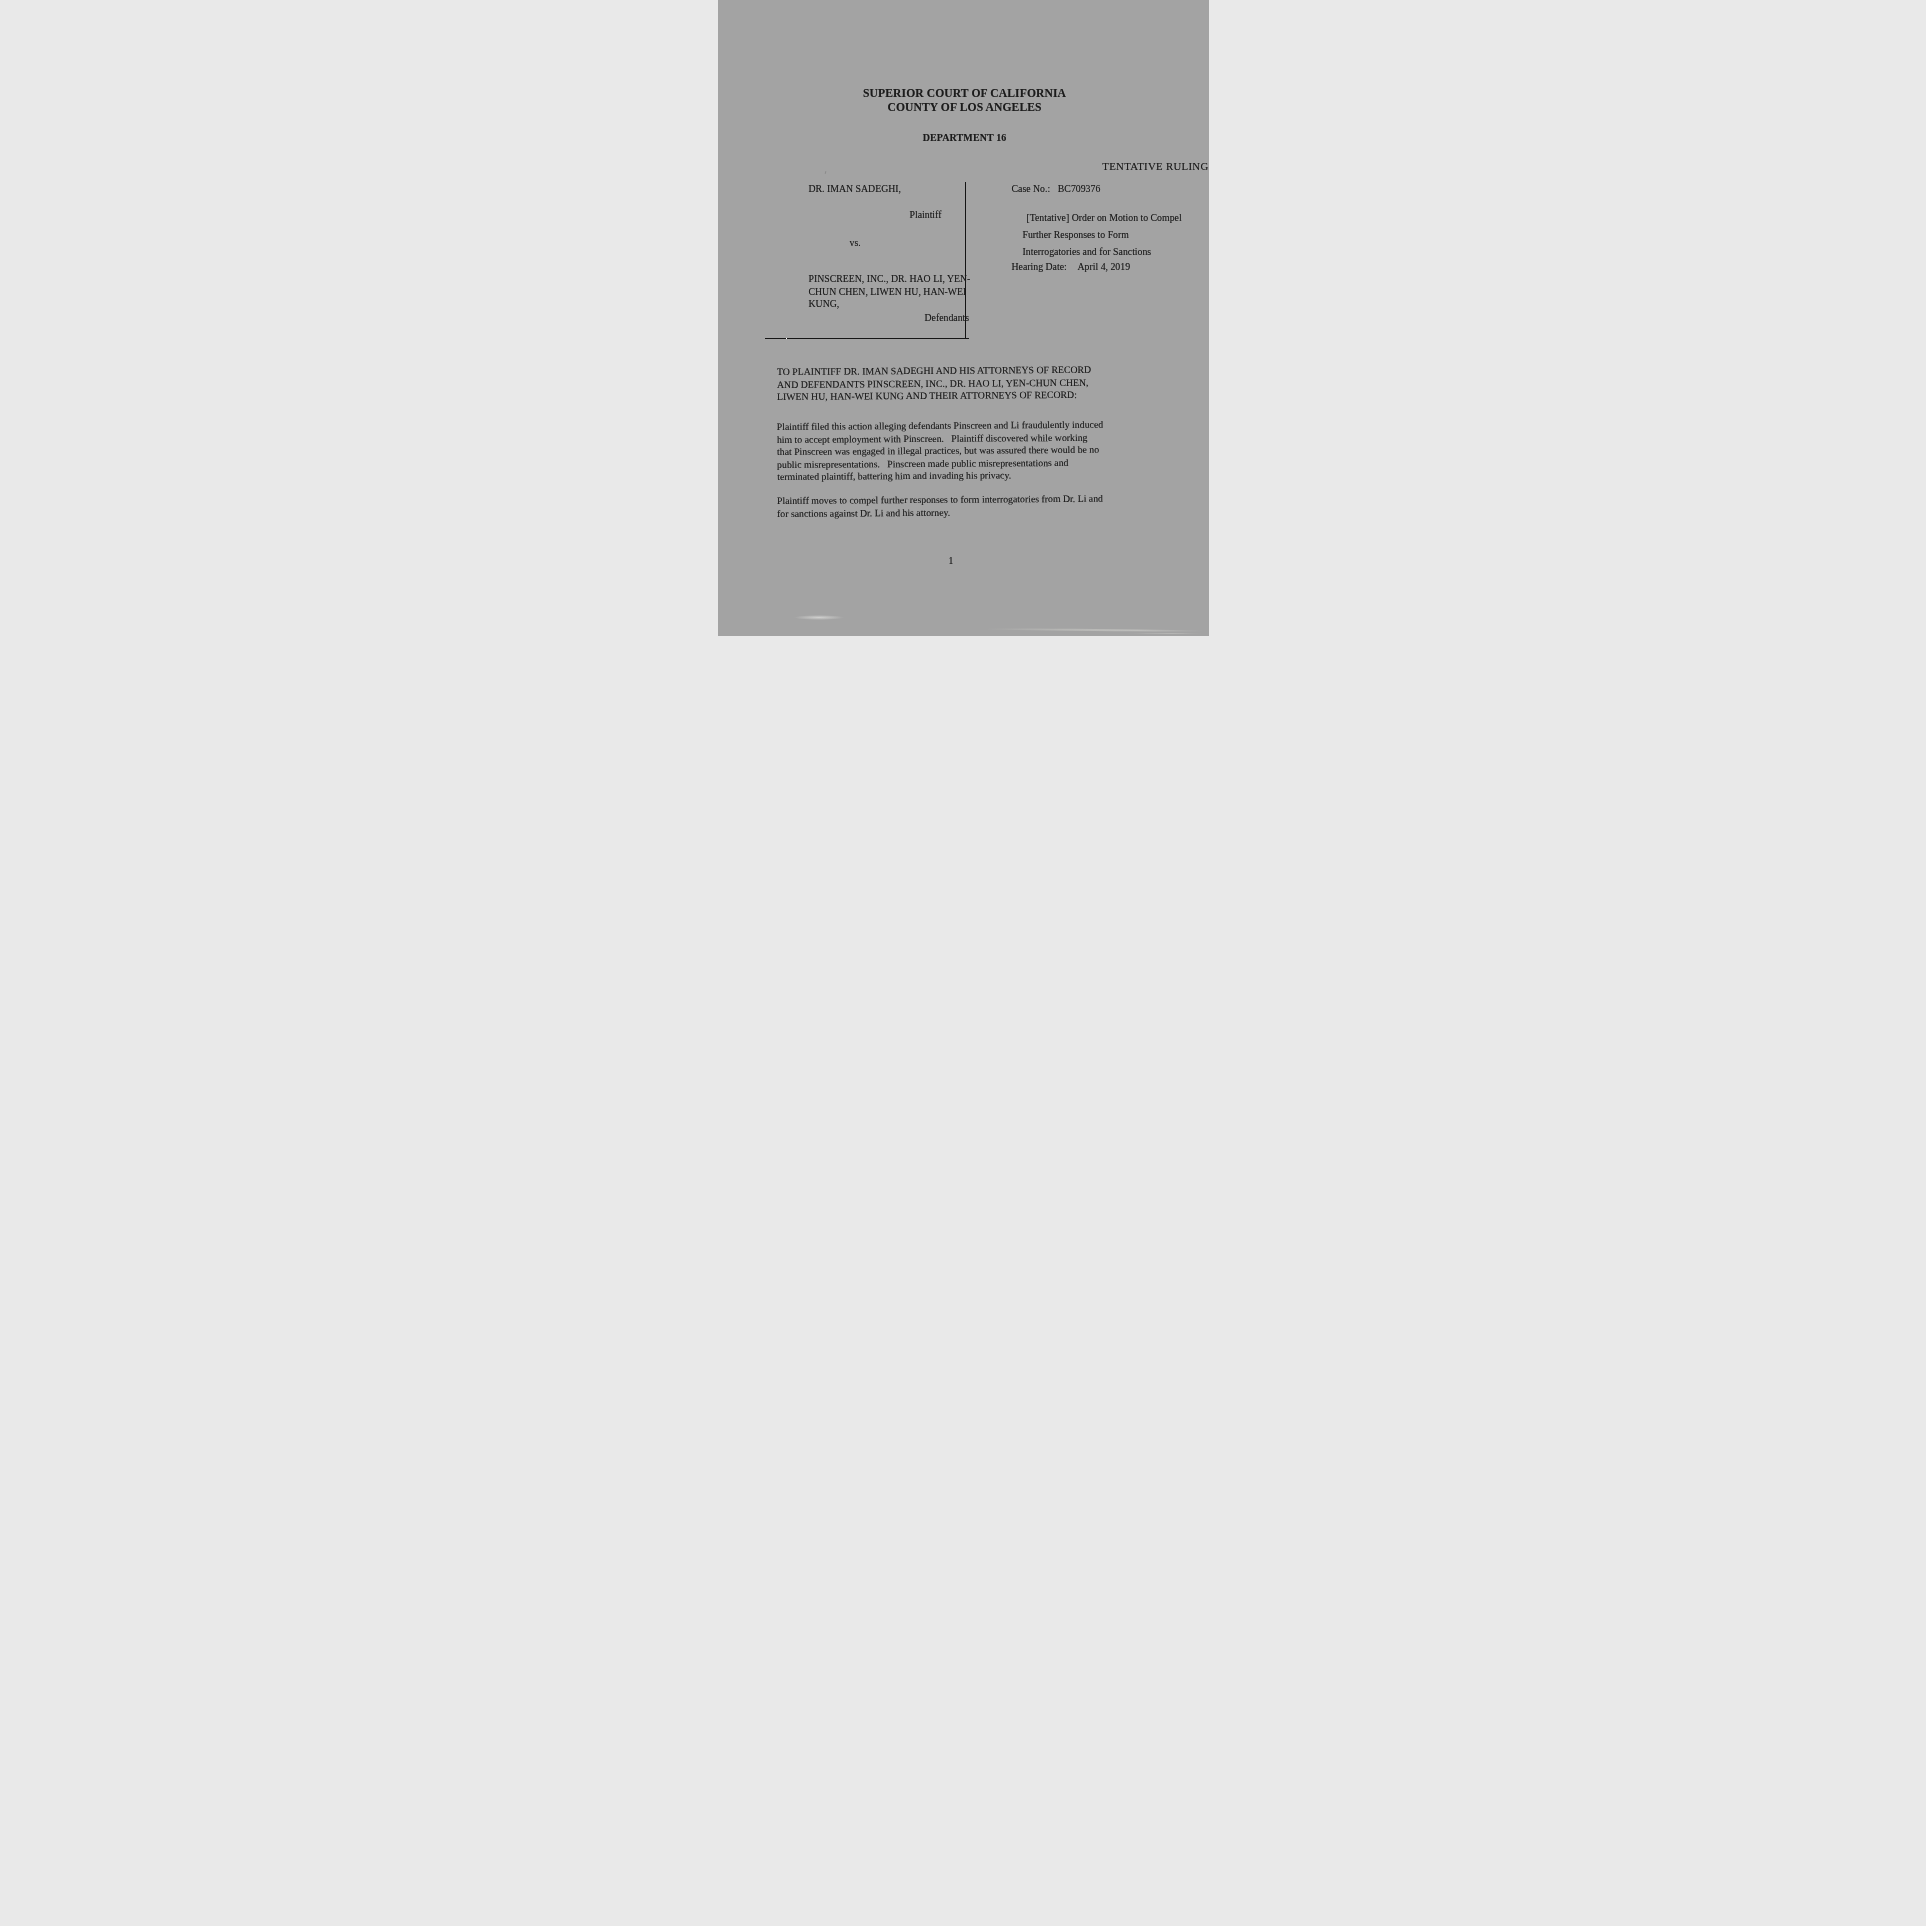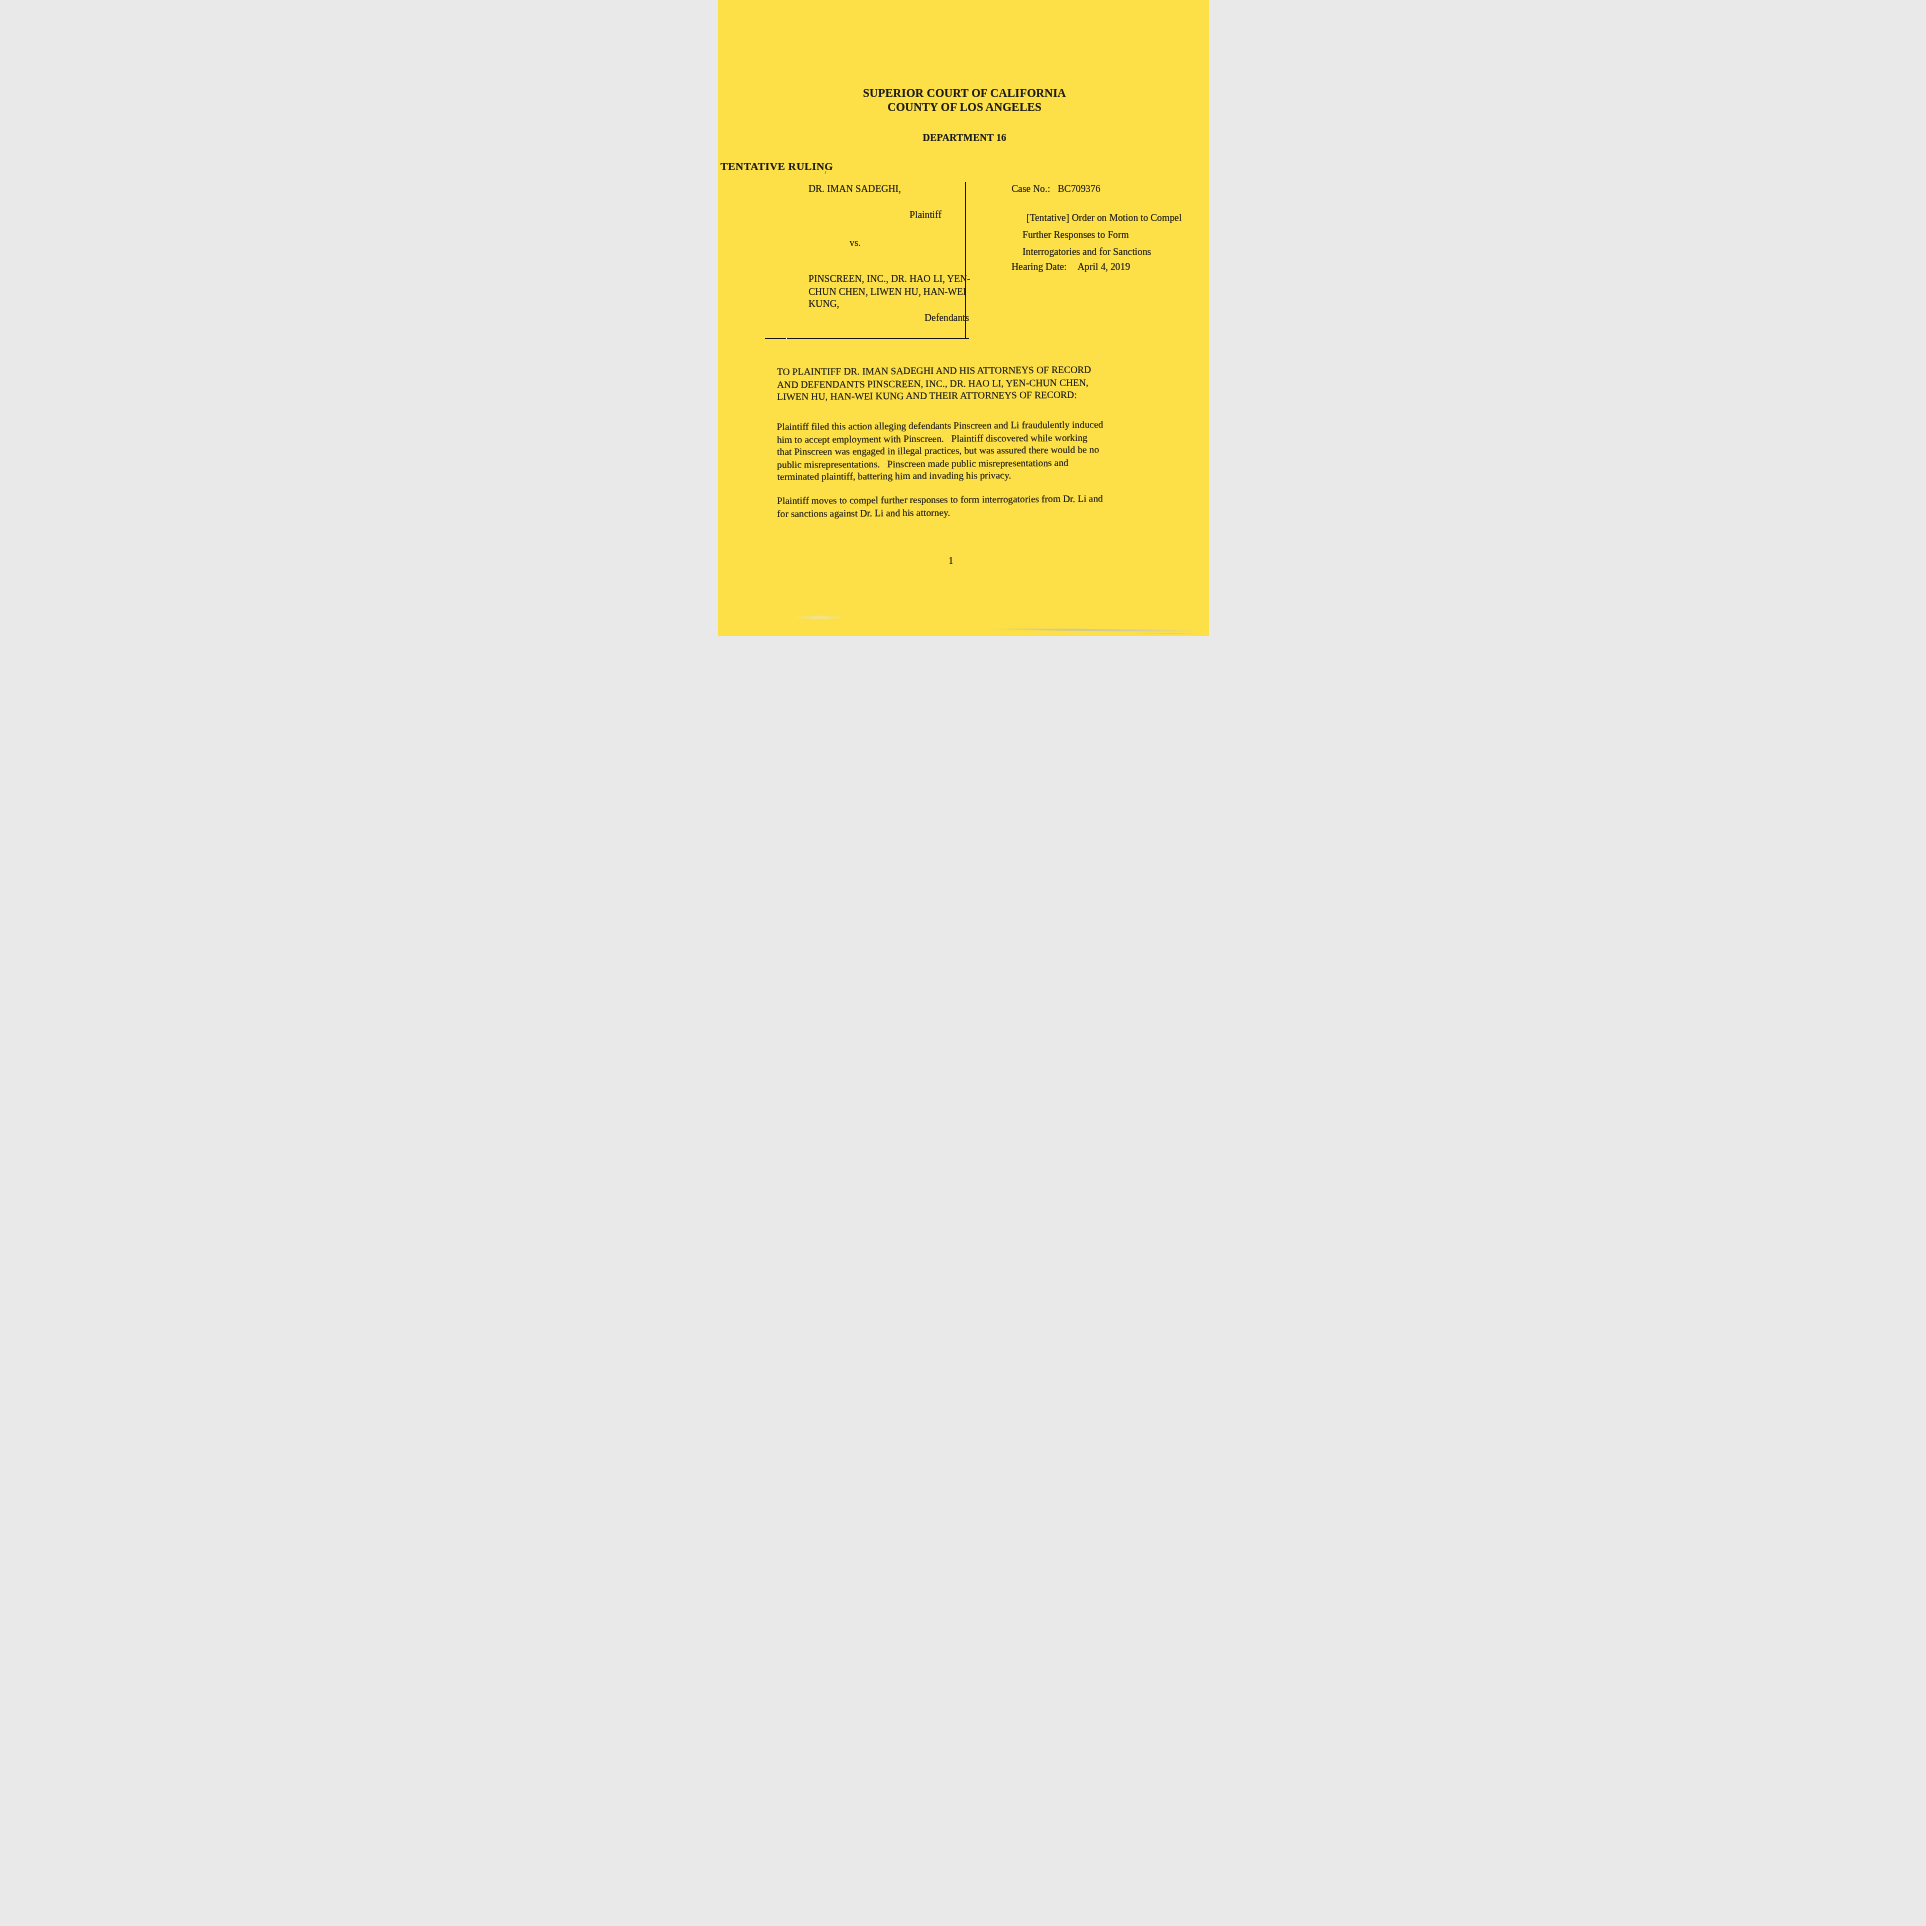--- a/index.html
+++ b/index.html
@@ -1,20 +1,20 @@
 <!DOCTYPE html>
 <html style="font-size:6.2px"><head>
 <meta charset="utf-8">
 <style>
   html,body{margin:0;padding:0;background:#e9e9e9;}
   .page{
     position:relative;
     width:491px;height:636px;
     margin:0 auto;
-    background:#fde047;
+    background:#a3a3a3;
     overflow:hidden;
     font-family:"Liberation Serif","DejaVu Serif",serif;
     color:#1c1c1c;
   }
   .abs{position:absolute;}
   .txt{text-shadow:0 0 0.2px rgba(25,25,25,0.45);}
   .ml{white-space:pre-wrap;}
   .tilt{transform:rotate(-0.4deg);transform-origin:0 50%;}
 
   .court-head{
@@ -23,22 +23,22 @@
     font-size:11.6px;font-weight:700;line-height:14.3px;
     letter-spacing:0.1px;
   }
   .dept-head{
     left:3.1px;right:0;top:132px;
     text-align:center;
     font-size:10px;font-weight:700;letter-spacing:0.1px;
   }
   .ruling-head{
     left:3.1px;right:0;top:160px;
-    text-align:left;
-    font-size:10.8px;font-weight:700;letter-spacing:0.3px;
+    text-align:right;
+    font-size:10.8px;font-weight:400;letter-spacing:0.3px;
   }
 
   
   .v-rule{left:247px;top:182px;width:1.2px;height:157px;background:#141414;}
   .h-rule{left:47px;top:338px;width:204px;height:1.2px;background:#161616;}
   .h-rule-gap{left:68px;top:338px;width:1.5px;height:1.2px;background:#fdfdfc;}
 
   .cap{font-size:9.8px;line-height:12.7px;margin-left:42px;}
   .plaintiff-name{left:49px;top:183px;}
   .plaintiff-role{left:150px;top:209px;}

